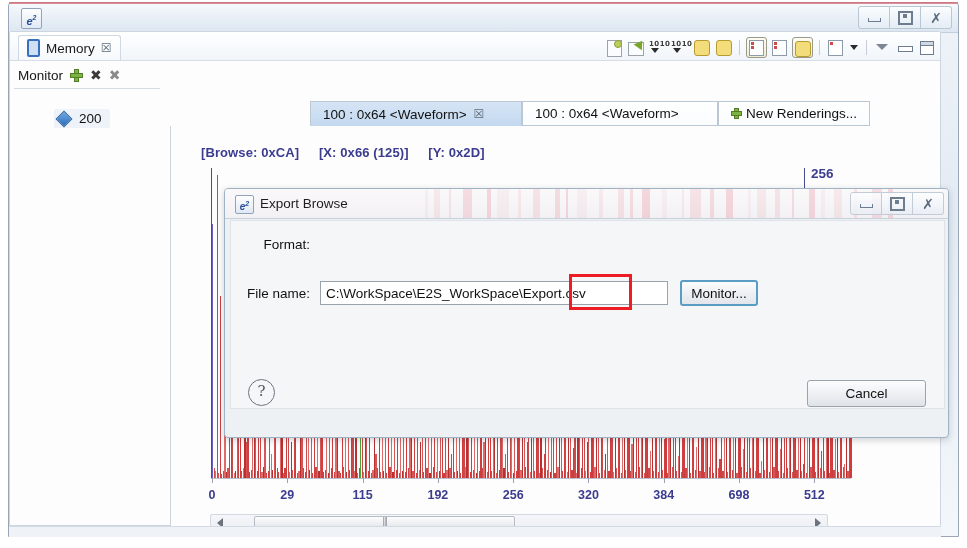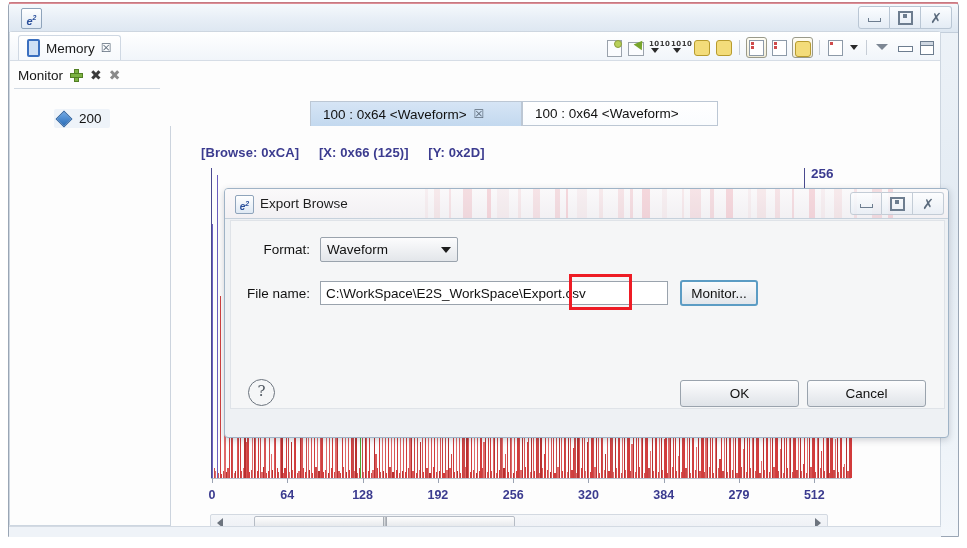--- a/index.html
+++ b/index.html
@@ -271,20 +271,24 @@
       <span class="t">200</span>
     </div>
 
     <div class="rtabs">
         <div class="rtab active" style="left: 140px; width: 212px;">
           <span>100 : 0x64  &lt;Waveform&gt;</span>
           <span class="tab-x">☒</span>
         </div>
         <div class="rtab inactive" style="left: 352px; width: 196px;">
           <span>100 : 0x64  &lt;Waveform&gt;</span>
+        </div>
+        <div class="rtab inactive" style="left: 548px; width: 152px;">
+          <span class="plus-sm"></span>
+          <span>New Renderings...</span>
         </div>
       </div>
 
     <div class="chart-area">
       <div class="coord">
         <span>[Browse: 0xCA]</span>
         <span>[X: 0x66 (125)]</span>
         <span>[Y: 0x2D]</span>
       </div>
       <div class="axis-v"></div>
@@ -705,33 +709,33 @@
           <div class="bar" style="left: 633.83px; width: 1.2px; height: 208.3px; background: rgb(184, 48, 48);"></div>
           <div class="bar" style="left: 635.37px; width: 1.2px; height: 7.3px; background: rgb(216, 85, 85);"></div>
           <div class="bar" style="left: 636.92px; width: 1.2px; height: 63px; background: rgb(207, 64, 64);"></div>
           <div class="bar" style="left: 638.46px; width: 1.2px; height: 133.2px; background: rgb(210, 59, 59);"></div>
         </div>
       <div class="xaxis"></div>
       <div class="xticks">
           <div class="tickmark" style="left: 41px;"></div>
           <div class="xtick" style="left: 41px;">0</div>
           <div class="tickmark" style="left: 116.294px;"></div>
-          <div class="xtick" style="left: 116.294px;">64</div>
+          <div class="xtick" style="left: 116.294px;">29</div>
           <div class="tickmark" style="left: 191.588px;"></div>
-          <div class="xtick" style="left: 191.588px;">128</div>
+          <div class="xtick" style="left: 191.588px;">115</div>
           <div class="tickmark" style="left: 266.882px;"></div>
           <div class="xtick" style="left: 266.882px;">192</div>
           <div class="tickmark" style="left: 342.176px;"></div>
           <div class="xtick" style="left: 342.176px;">256</div>
           <div class="tickmark" style="left: 417.471px;"></div>
           <div class="xtick" style="left: 417.471px;">320</div>
           <div class="tickmark" style="left: 492.765px;"></div>
           <div class="xtick" style="left: 492.765px;">384</div>
           <div class="tickmark" style="left: 568.059px;"></div>
-          <div class="xtick" style="left: 568.059px;">279</div>
+          <div class="xtick" style="left: 568.059px;">698</div>
           <div class="tickmark" style="left: 643.353px;"></div>
           <div class="xtick" style="left: 643.353px;">512</div>
         </div>
     </div>
 
     <div class="hscroll">
       <span class="ar l"></span>
       <span class="thumb" style="width: 259.2px; left: 43.04px;"></span>
       <span class="ar r"></span>
     </div>
@@ -791,32 +795,27 @@
         <div class="dlg-wbtn">
             <span class="gl" style="font-size:14px;">✗</span>
           </div>
       </div>
     </div>
 
     <div class="dlg-body"></div>
 
     <div class="fld-row" style="left:19px;top:48px;">
       <span class="fld-lbl" style="width:66px;text-align:right;margin-right:10px;">Format:</span>
-      <span class="combo">
-        <span class="cv">Waveform</span>
-        <span class="ca"></span>
-      </span>
     </div>
 
     <div class="fld-row" style="left:19px;top:91px;">
       <span class="fld-lbl" style="width:66px;text-align:right;margin-right:10px;">File name:</span>
       <span class="txtin">C:\WorkSpace\E2S_WorkSpace\Export.csv</span>
       <span class="browse" style="margin-left:12px;">Monitor...</span>
     </div>
 
     <div class="help" style="left:23px;top:190px;">?</div>
-    <div class="btn ok" style="left:455px;top:191px;">OK</div>
     <div class="btn cancel" style="left:582px;top:191px;">Cancel</div>
   </div>
 
   <div class="redbox"></div>
 
 </div>
 
 </body></html>

